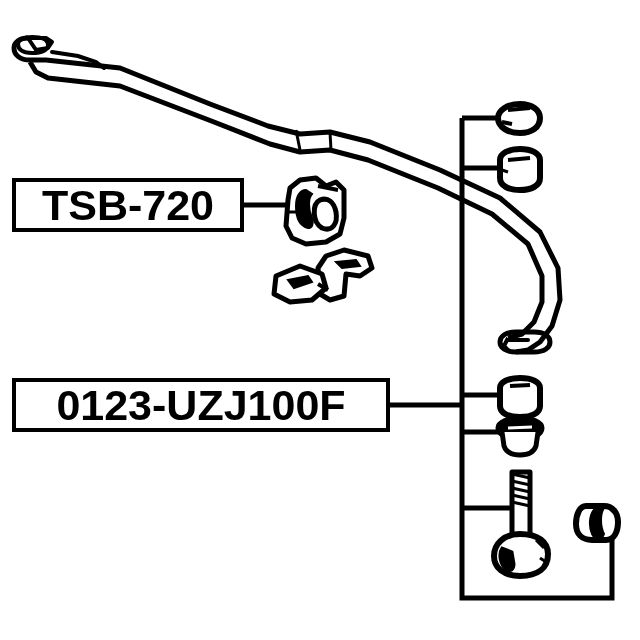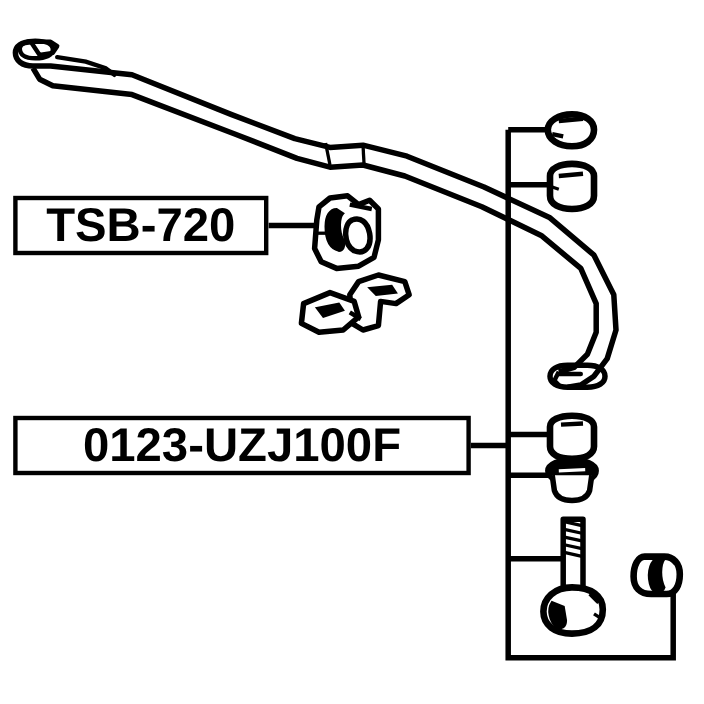--- a/index.html
+++ b/index.html
@@ -47,21 +47,21 @@
     top: 178px;
     width: 232px;
     height: 54px;
   }
   #label-box-tsb .part-label-text {
     font-size: 43px;
   }
   #label-box-link {
     left: 12px;
     top: 378px;
-    width: 416px;
+    width: 378px;
     height: 54px;
   }
   #label-box-link .part-label-text {
     font-size: 43px;
   }
 </style>
 </head>
 <body>
 
 <div id="page">

